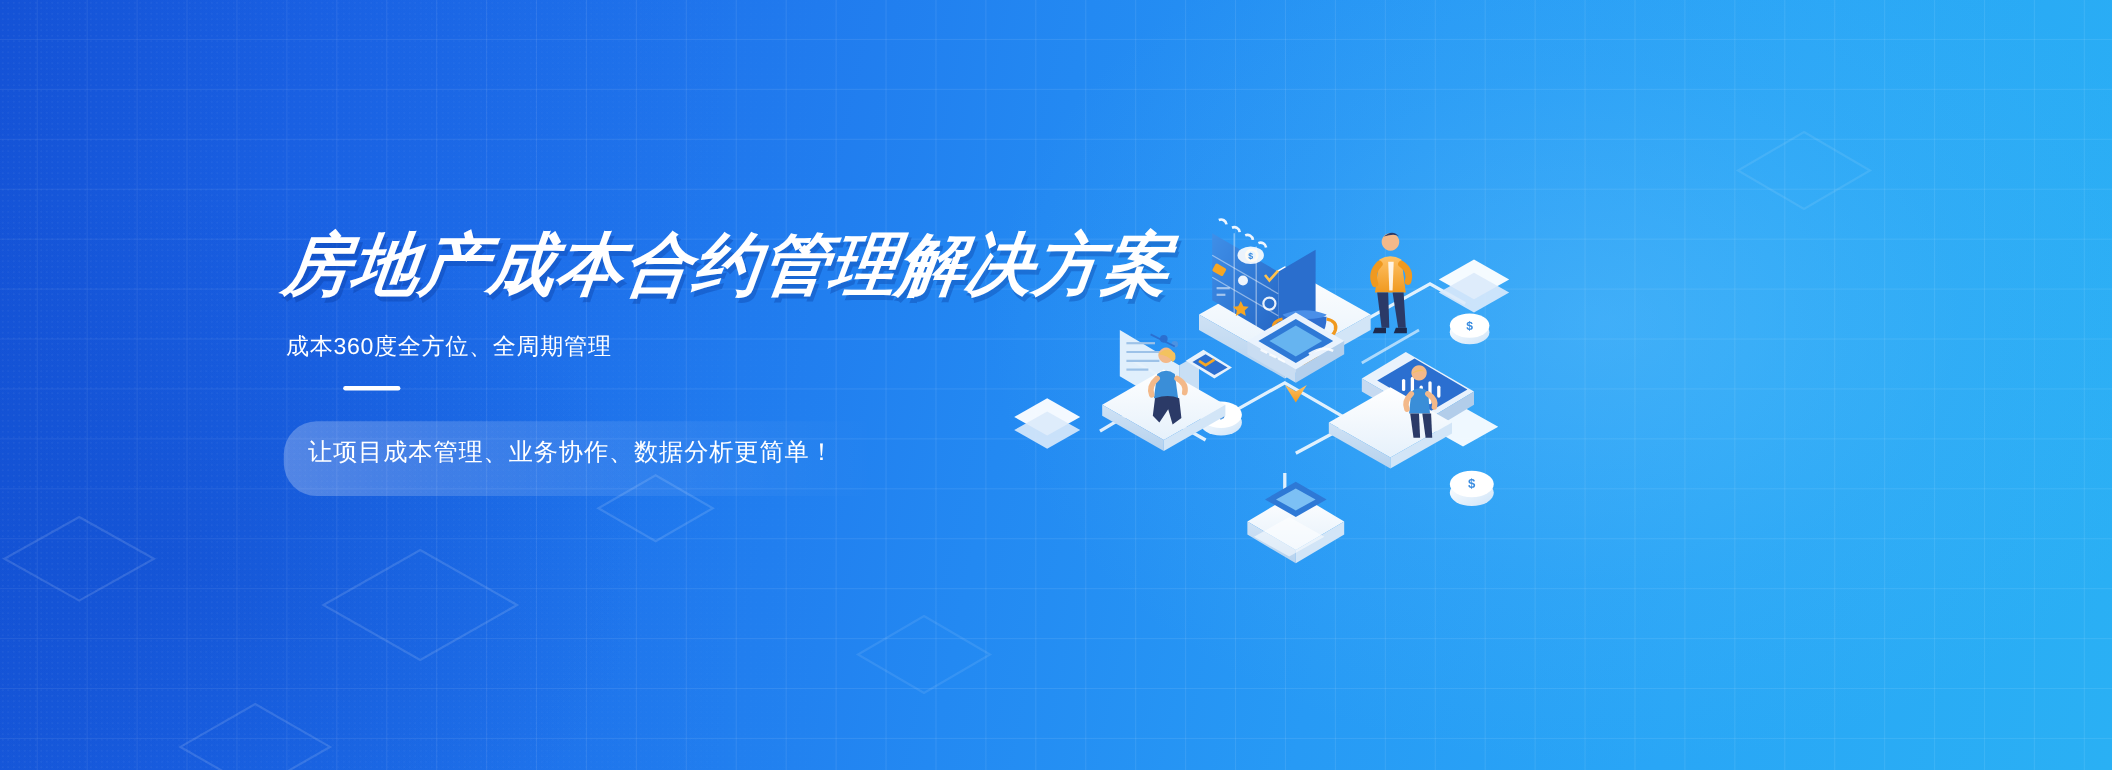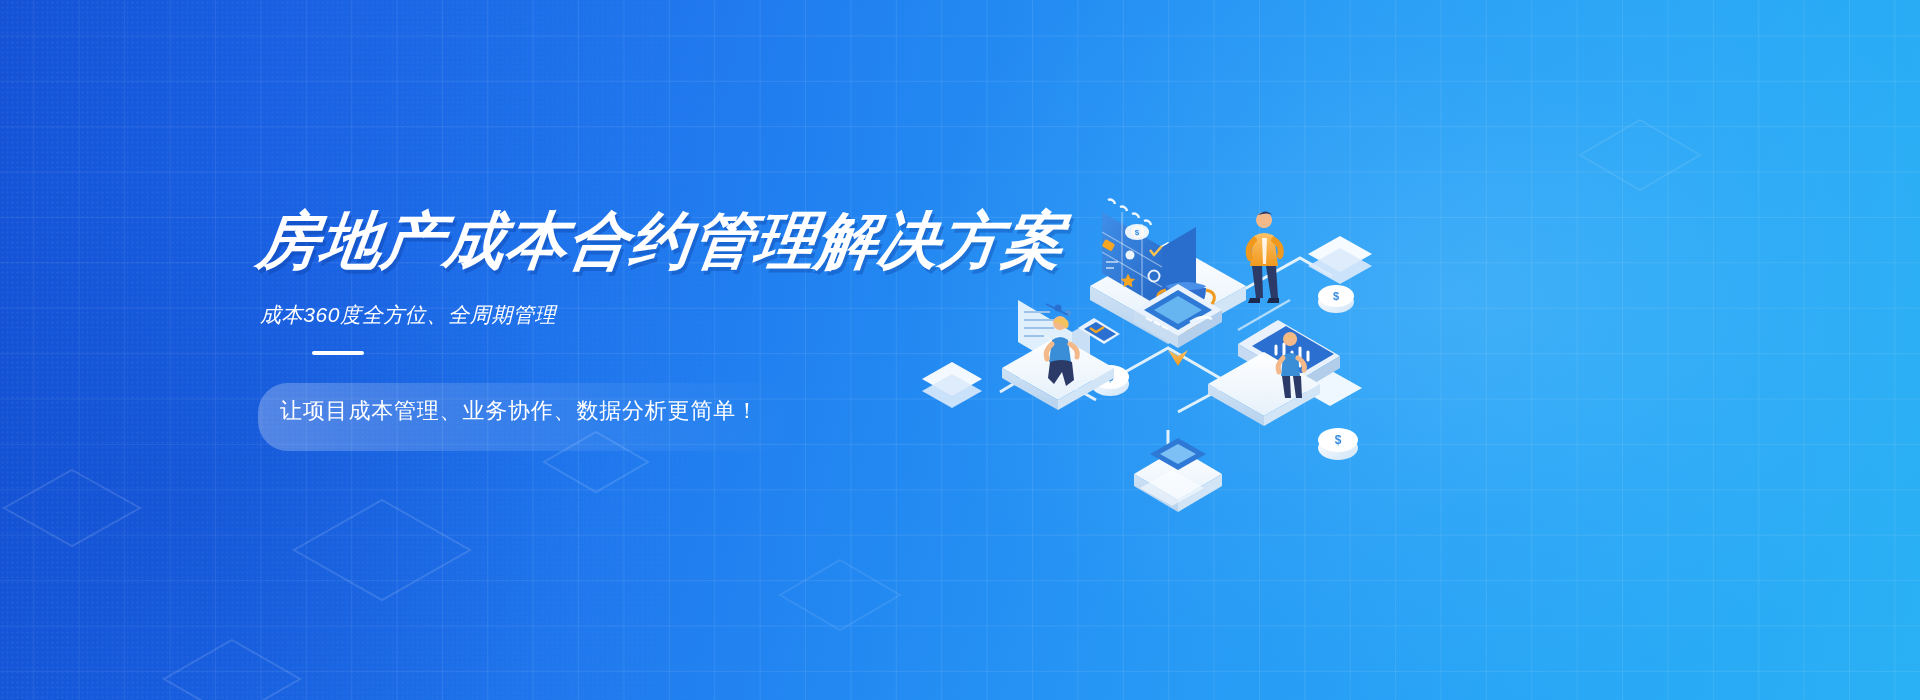--- a/index.html
+++ b/index.html
@@ -77,21 +77,20 @@
     transform-origin:left center;
     text-shadow:3px 4px 0 rgba(8,54,150,.30);
   }
   .subline{
     margin:26px 0 0 2px;
     font-size:21px;
     font-weight:400;
     letter-spacing:.6px;
     color:#ffffff;
     white-space:nowrap;
-    font-style:italic;
   }
   .rule{
     margin:22px 0 0 54px;
     width:52px;height:4px;border-radius:2px;
     background:#ffffff;
   }
   .pill{
     position:relative;
     margin:28px 0 0 0;
     display:inline-block;

